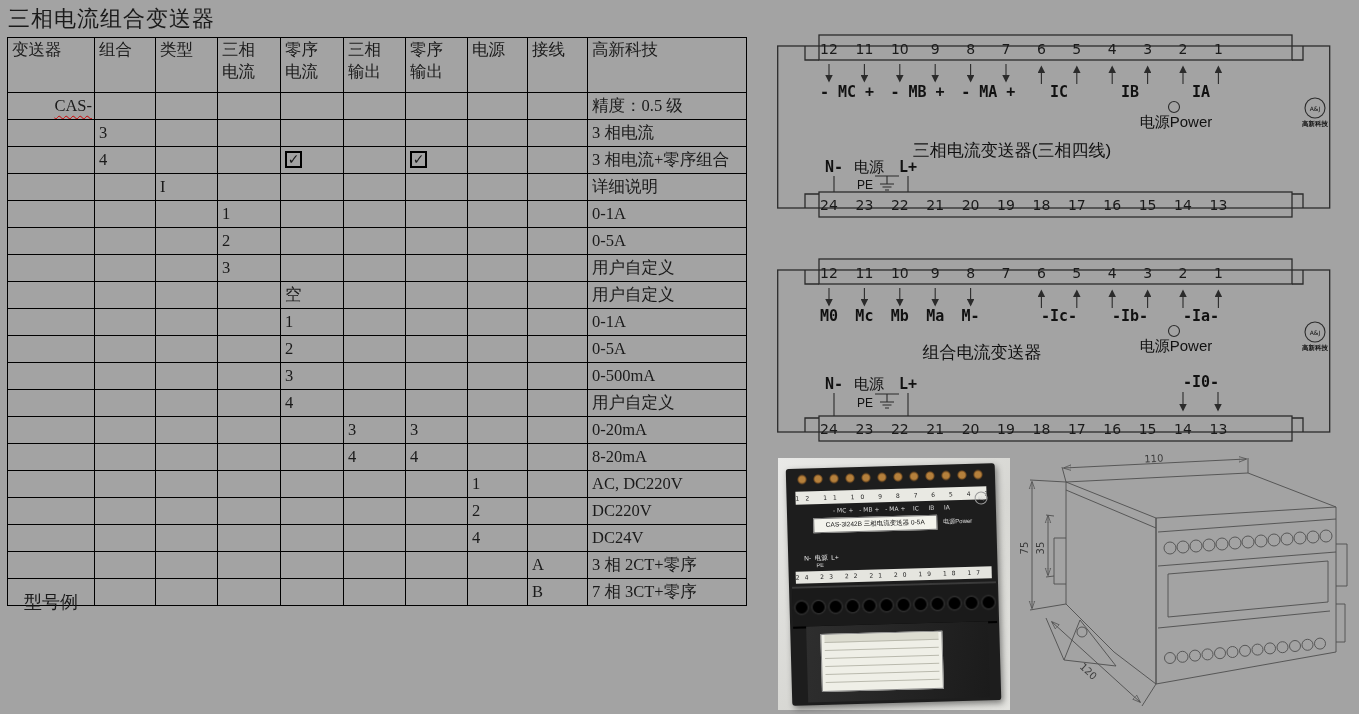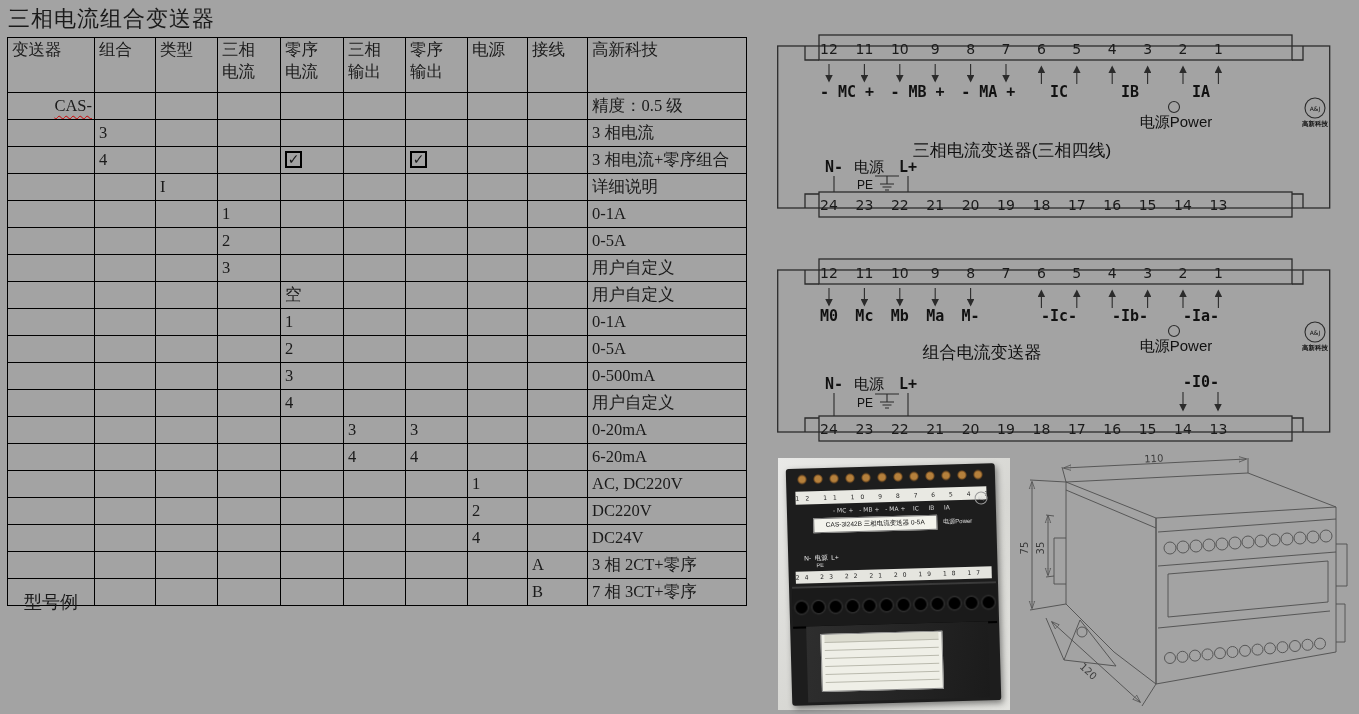--- a/index.html
+++ b/index.html
@@ -273,21 +273,21 @@
         <tr>
           <td></td>
           <td></td>
           <td></td>
           <td></td>
           <td></td>
           <td>4</td>
           <td>4</td>
           <td></td>
           <td></td>
-          <td>6-20mA</td>
+          <td>8-20mA</td>
         </tr>
         <tr>
           <td></td>
           <td></td>
           <td></td>
           <td></td>
           <td></td>
           <td></td>
           <td></td>
           <td>1</td>

